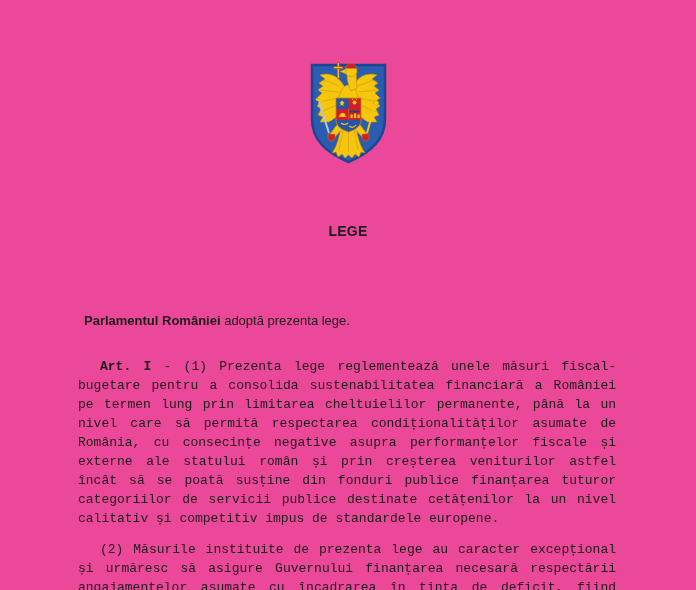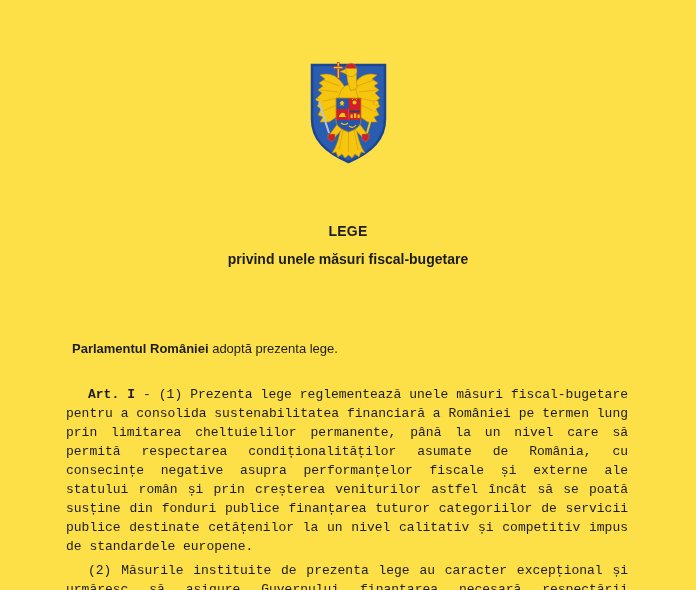--- a/index.html
+++ b/index.html
@@ -4,21 +4,21 @@
 <style>
   html, body {
     margin: 0;
     padding: 0;
     background: #ffffff;
   }
   .page {
     position: relative;
     width: 696px;
     height: 590px;
-    background: #fde047;
+    background: #ec4899;
     overflow: hidden;
     font-family: "Liberation Sans", "DejaVu Sans", sans-serif;
     color: #1c1c1c;
   }
   .arms {
     display: block;
     margin: 62px auto 0 auto;
     width: 85px;
     height: 103px;
   }
@@ -35,21 +35,21 @@
     text-align: center;
     font-size: 14px;
     line-height: 18px;
     font-weight: bold;
   }
   .text-block {
     margin: 0 68px 0 66px; 
     font-size: 13px;
     line-height: 19px;
   }
-  p { margin: 0; }
+  p { margin: 12px; }
   .intro {
     margin-top: 71px;
     text-indent: 6px;
   }
   .para {
     text-align: justify;
     text-indent: 22px;
     font-family: Liberation Mono, monospace;
   }
   .para-1 { margin-top: 27px; }
@@ -121,21 +121,20 @@
       <path d="M30,36 H55 V58 C55,64 50,67.5 42.5,70 C35,67.5 30,64 30,58 Z" fill="none" stroke="var(--gold-dark)" stroke-width="0.8"></path>
     </g>
 
     <g fill="var(--red)" stroke="var(--gold-dark)" stroke-width="0.5">
       <path d="M22,72 h7 v4.5 l-3.5,3.5 l-3.5,-3.5 Z"></path>
       <path d="M56,72 h7 v4.5 l-3.5,3.5 l-3.5,-3.5 Z"></path>
     </g>
   </svg>
 
   <p class="doc-title">LEGE</p>
-  <p class="doc-subtitle">privind unele măsuri fiscal-bugetare</p>
 
   <div class="text-block">
     <p class="intro"><span class="b">Parlamentul României</span><span> adoptă prezenta lege.</span></p>
 
     <p class="para para-1"><span class="b">Art. I</span><span> - (1) Prezenta lege reglementează unele măsuri fiscal-bugetare pentru a consolida sustenabilitatea financiară a României pe termen lung prin limitarea cheltuielilor permanente, până la un nivel care să permită respectarea condiționalităților asumate de România, cu consecințe negative asupra performanțelor fiscale și externe ale statului român și prin creșterea veniturilor astfel încât să se poată susține din fonduri publice finanțarea tuturor categoriilor de servicii publice destinate cetățenilor la un nivel calitativ și competitiv impus de standardele europene.</span></p>
 
     <p class="para para-2"><span class="b"></span><span>(2) Măsurile instituite de prezenta lege au caracter excepțional și urmăresc să asigure Guvernului finanțarea necesară respectării angajamentelor asumate cu încadrarea în ținta de deficit, fiind necesară diminuarea unor cheltuieli de funcționare ale instituțiilor și autorităților publice.</span></p>
   </div>
 
 </div>

